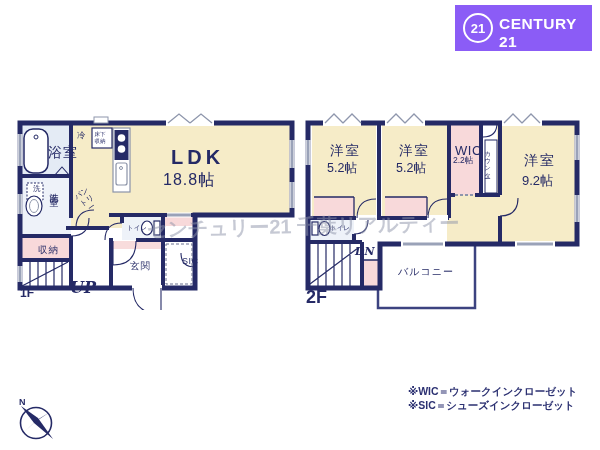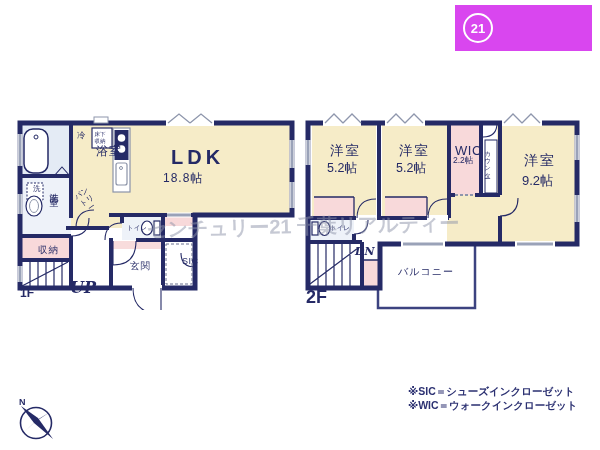--- a/index.html
+++ b/index.html
@@ -4,22 +4,22 @@
 <style>
   html,body{margin:0;padding:0;background:#fff;}
   #canvas{position:relative;width:600px;height:450px;background:#ffffff;overflow:hidden;
           font-family:"Liberation Sans","DejaVu Sans",sans-serif;}
   svg{position:absolute;}
   .lb{position:absolute;color:#252a66;white-space:nowrap;z-index:5;line-height:1;}
   .italic{font-family:"DejaVu Serif","Liberation Serif",serif;font-style:italic;font-weight:bold;}
   .vert{writing-mode:vertical-rl;text-orientation:upright;}
   
   #w-ldk{left:171px;top:147px;font-size:20px;letter-spacing:4px;font-weight:bold;}
-  #w-ldks{left:163px;top:172px;font-size:12px;letter-spacing:1px;}
-  #w-bath{left:48px;top:145px;font-size:12px;letter-spacing:1px;padding-left:48px;}
+  #w-ldks{left:163px;top:172px;font-size:16px;letter-spacing:1px;}
+  #w-bath{left:48px;top:145px;font-size:14px;letter-spacing:1px;}
   #w-fridge{left:77px;top:131px;font-size:8.5px;}
   #w-floor{left:93px;top:131px;font-size:5.5px;width:14px;white-space:normal;text-align:center;line-height:1.25;}
   #w-washer{left:33px;top:185px;font-size:7.5px;}
   #w-washroom{left:49px;top:186px;font-size:9px;letter-spacing:2px;}
   #w-pantry{left:76px;top:188px;font-size:7.5px;width:22px;white-space:normal;line-height:1.15;
             transform:rotate(-36deg);text-align:center;}
   #w-toilet1{left:127px;top:225px;font-size:6.5px;}
   #w-storage{left:38px;top:245px;font-size:9.5px;letter-spacing:1px;}
   #w-up{left:70px;top:280px;font-size:16px;}
   #w-genkan{left:130px;top:261px;font-size:9.5px;letter-spacing:1px;}
@@ -37,37 +37,38 @@
   #w-br3s{left:522px;top:174px;font-size:13px;}
   #w-toilet2{left:330px;top:225px;font-size:6.5px;}
   #w-dn{left:355px;top:246px;font-size:11px;}
   #w-balcony{left:398px;top:267px;font-size:10px;letter-spacing:1px;}
   #w-2f{left:306px;top:288px;font-size:18px;font-weight:bold;}
   
   #watermark{position:absolute;left:147px;top:213px;font-size:20px;color:#8f95aa;opacity:0.5;
              font-weight:bold;letter-spacing:0px;transform:rotate(-1.2deg);z-index:9;white-space:nowrap;}
   #notes{position:absolute;left:408px;top:385px;font-size:10.5px;font-weight:bold;color:#2c3172;
          line-height:1.3;z-index:5;}
-  #logo{position:absolute;left:455px;top:5px;width:137px;height:46px;background:#d946ef;z-index:6;}
+  #logo{position:absolute;left:455px;top:5px;width:137px;height:46px;background:#8b5cf6;z-index:6;}
   #logo .circ{position:absolute;left:8px;top:8px;width:26px;height:26px;border:2.5px solid #fff;
               border-radius:50%;color:#fff;font-size:13px;font-weight:bold;display:flex;
               align-items:center;justify-content:center;}
   #logo .brand{position:absolute;left:44px;top:10px;color:#fff;font-size:15.5px;font-weight:bold;letter-spacing:0.5px;}
   #logo .company{position:absolute;left:49px;top:30px;color:#fff;font-size:10px;letter-spacing:2px;}
   #compass-n{position:absolute;left:19px;top:397px;font-size:9px;font-weight:bold;color:#252a66;z-index:5;}
 </style>
 </head>
 <body>
 
 <div id="canvas">
 
   <div id="logo">
     <div class="circ">
       <span>21</span>
     </div>
+    <div class="brand">CENTURY 21</div>
   </div>
 
   <svg viewBox="0 0 286 200" style="left:14px;top:110px;width:286px;height:200px;z-index:1">
     <g>
       <path d="M6,13 H278 V105 H181 V178 H6 Z" fill="#ffffff"></path>
       <rect x="6" y="13" width="51" height="53" fill="#e4ebf5"></rect>
       <rect x="6" y="66" width="51" height="60" fill="#eef2f9"></rect>
       <rect x="55" y="13" width="223" height="92" fill="#f6ecc8"></rect>
       <rect x="57" y="66" width="55" height="52" fill="#f6ecc8"></rect>
       <rect x="108" y="105" width="41" height="25" fill="#eef2f9"></rect>
@@ -216,22 +217,22 @@
   <div class="lb" id="w-br3">洋室</div>
   <div class="lb" id="w-br3s">9.2帖</div>
   <div class="lb" id="w-toilet2">トイレ</div>
   <div class="lb italic" id="w-dn">DN</div>
   <div class="lb" id="w-balcony">バルコニー</div>
   <div class="lb" id="w-2f">2F</div>
 
   <div id="watermark">センチュリー21 千葉リアルティー</div>
 
   <div id="notes">
+    <div>※WIC＝ウォークインクローゼット</div>
     <div>※SIC＝シューズインクローゼット</div>
-    <div>※WIC＝ウォークインクローゼット</div>
   </div>
 
   <svg viewBox="0 0 52 52" style="left:10px;top:395px;width:52px;height:52px;z-index:4">
     <circle cx="26" cy="28" r="15.5" fill="none" stroke="#252a66" stroke-width="1.6"></circle>
     <polygon points="11,11 28,23 43,44 24,28" fill="#252a66"></polygon>
     <polygon points="40,17 27,25 14,37 25,27" fill="#252a66"></polygon>
   </svg>
   <div id="compass-n">N</div>
 
 </div>

